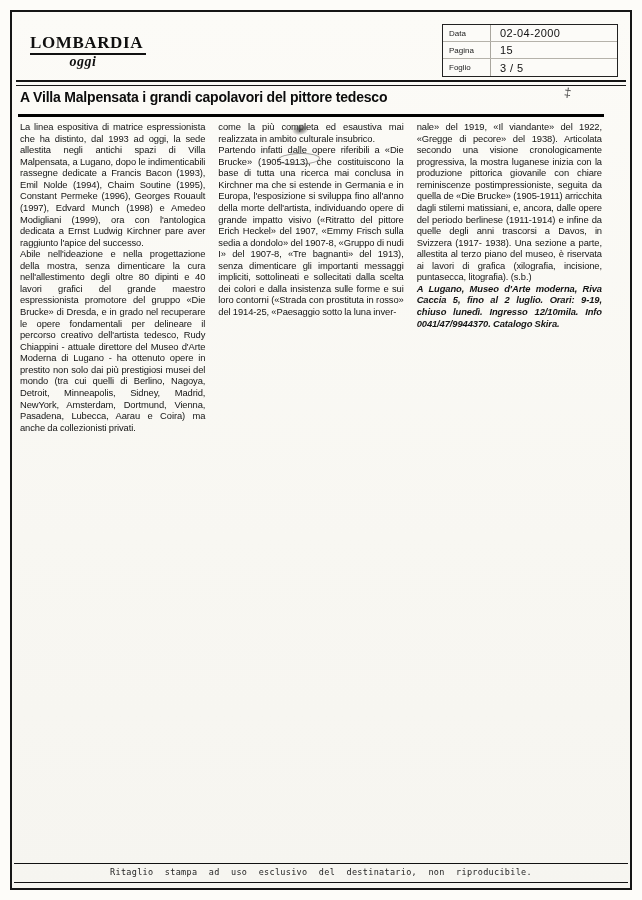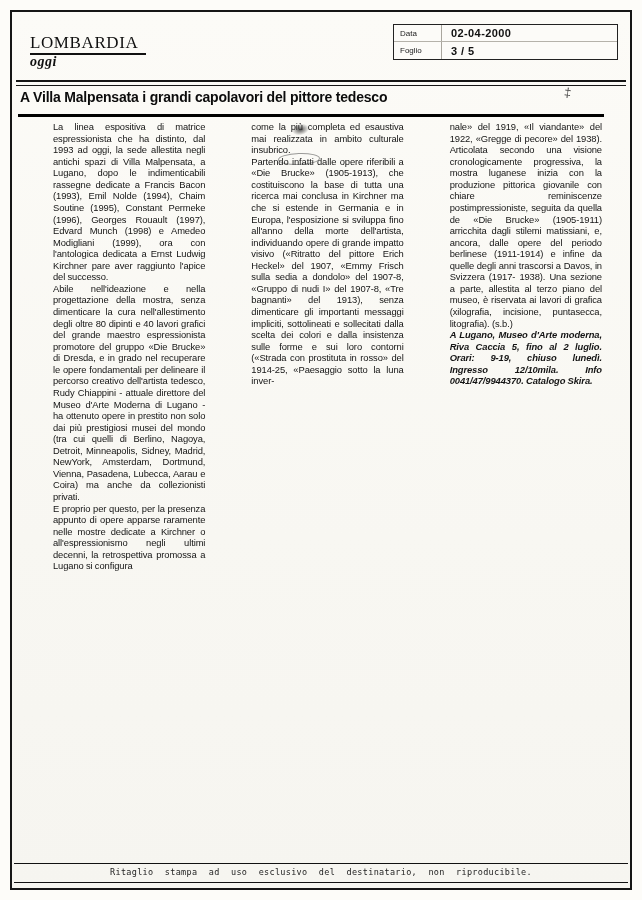--- a/index.html
+++ b/index.html
@@ -6,52 +6,52 @@
   html,body { width:642px; height:900px; }
   body { background:#ffffff; font-family:"Liberation Sans",sans-serif; }
 
   .page { position:relative; width:642px; height:900px; background:#fdfcf9; overflow:hidden; }
   .frame { position:absolute; left:10px; top:10px; width:622px; height:880px;
            border:2px solid #161616;
            background:linear-gradient(180deg,#fcfbf7 0%, #f8f7f2 60%, #f6f5f0 100%); }
 
   
   .masthead { position:absolute; left:18px; top:22px; width:116px; }
-  .masthead-title { font-family:"Liberation Serif",serif; font-weight:400; font-size:17px;
+  .masthead-title { font-family:"Liberation Serif",serif; font-weight:700; font-size:17px;
                     letter-spacing:.6px; color:#101010; border-bottom:2px solid #111;
                     padding-bottom:1px; line-height:1.05; }
   .masthead-sub { font-family:"Liberation Serif",serif; font-weight:700; font-style:italic;
-                  font-size:14px; text-align:left; padding-right:10px; margin-top:-1px;
+                  font-size:14px; text-align:center; padding-right:10px; margin-top:-1px;
                   letter-spacing:.5px; color:#101010; }
 
   
-  .info-box { position:absolute; right:12px; top:12px; width:225px; border:1.5px solid #222;
+  .info-box { position:absolute; right:12px; top:12px; width:176px; border:1.5px solid #222;
               background:#fcfbf8; }
   .info-row { display:flex; align-items:stretch; height:17px; border-bottom:1px solid #b5b2aa; }
   .info-row:last-child { border-bottom:none; }
   .info-label { width:48px; font-size:8px; color:#222; padding-left:6px;
                 border-right:1px solid #a9a69e; display:flex; align-items:center; }
-  .info-value { font-size:11px; font-weight:700; padding-left:9px; letter-spacing:.4px;
+  .info-value { font-size:11px; font-weight:400; padding-left:9px; letter-spacing:.4px;
                 display:flex; align-items:center; color:#111; }
 
   
   .rule { position:absolute; left:4px; right:4px; height:0; }
   .rule-a { top:68px; border-top:2px solid #161616; }
   .rule-b { top:73px; border-top:1px solid #161616; }
 
   
   .headline { position:absolute; left:8px; top:77px; width:592px; font-size:14px;
               font-weight:700; letter-spacing:-.2px; color:#0c0c0c; white-space:nowrap; }
   .headline-rule { position:absolute; left:6px; top:102px; width:586px; border-top:3px solid #000; }
 
   
   .article { position:absolute; left:8px; top:109px; width:582px; display:flex; gap:13px; }
   .col { flex:1; min-width:0; }
   .col p { font-size:9.4px; line-height:1.23; text-align:justify; color:#141414;
-           letter-spacing:-.1px; word-spacing:-.2px;margin-left:33px; }
+           letter-spacing:-.1px; word-spacing:-.2px; }
   .info-paragraph { font-weight:700; font-style:italic; }
 
   
   .mark-dagger { position:absolute; left:552px; top:73px; font-size:13px; color:#2e2e2e;
                  transform:rotate(8deg); opacity:.85; }
   .smudge { position:absolute; left:280px; top:112px; width:17px; height:11px;
             background:radial-gradient(ellipse at center, rgba(45,45,45,.8), rgba(45,45,45,0) 72%);
             transform:rotate(-12deg); }
   .pen-circle { position:absolute; left:266px; top:141px; width:42px; height:12px;
                 border:1px solid rgba(60,60,60,.5); border-radius:50%; transform:rotate(-2deg); }
@@ -73,37 +73,40 @@
       <div class="masthead-title">LOMBARDIA</div>
       <div class="masthead-sub">oggi</div>
     </div>
 
     <div class="info-box">
       <div class="info-row">
         <div class="info-label">Data</div>
         <div class="info-value">02-04-2000</div>
       </div>
       <div class="info-row">
+        <div class="info-label">Pagina</div>
+        <div class="info-value">15</div>
+      </div>
+      <div class="info-row">
         <div class="info-label">Foglio</div>
         <div class="info-value">3 / 5</div>
       </div>
     </div>
 
     <div class="rule rule-a"></div>
     <div class="rule rule-b"></div>
 
     <h1 class="headline">A Villa Malpensata i grandi capolavori del pittore tedesco</h1>
     <div class="mark-dagger">‡</div>
     <div class="headline-rule"></div>
 
     <div class="article">
       <div class="col">
         <p>La linea espositiva di matrice espressionista che ha distinto, dal 1993 ad oggi, la sede allestita negli antichi spazi di Villa Malpensata, a Lugano, dopo le indimenticabili rassegne dedicate a Francis Bacon (1993), Emil Nolde (1994), Chaim Soutine (1995), Constant Permeke (1996), Georges Rouault (1997), Edvard Munch (1998) e Amedeo Modigliani (1999), ora con l'antologica dedicata a Ernst Ludwig Kirchner pare aver raggiunto l'apice del successo.</p>
         <p>Abile nell'ideazione e nella progettazione della mostra, senza dimenticare la cura nell'allestimento degli oltre 80 dipinti e 40 lavori grafici del grande maestro espressionista promotore del gruppo «Die Brucke» di Dresda, e in grado nel recuperare le opere fondamentali per delineare il percorso creativo dell'artista tedesco, Rudy Chiappini - attuale direttore del Museo d'Arte Moderna di Lugano - ha ottenuto opere in prestito non solo dai più prestigiosi musei del mondo (tra cui quelli di Berlino, Nagoya, Detroit, Minneapolis, Sidney, Madrid, NewYork, Amsterdam, Dortmund, Vienna, Pasadena, Lubecca, Aarau e Coira) ma anche da collezionisti privati.</p>
-        <p>E proprio per questo, per la presenza appunto di opere apparse raramente nelle mostre dedicate a Kirchner o all'espressionismo negli ultimi decenni, la retrospettiva promossa a Lugano si configura</p>
       </div>
       <div class="col">
         <p>come la più completa ed esaustiva mai realizzata in ambito culturale insubrico.</p>
         <p>Partendo infatti dalle opere riferibili a «Die Brucke» (1905-1913), che costituiscono la base di tutta una ricerca mai conclusa in Kirchner ma che si estende in Germania e in Europa, l'esposizione si sviluppa fino all'anno della morte dell'artista, individuando opere di grande impatto visivo («Ritratto del pittore Erich Heckel» del 1907, «Emmy Frisch sulla sedia a dondolo» del 1907-8, «Gruppo di nudi I» del 1907-8, «Tre bagnanti» del 1913), senza dimenticare gli importanti messaggi impliciti, sottolineati e sollecitati dalla scelta dei colori e dalla insistenza sulle forme e sui loro contorni («Strada con prostituta in rosso» del 1914-25, «Paesaggio sotto la luna inver-</p>
       </div>
       <div class="col">
         <p>nale» del 1919, «Il viandante» del 1922, «Gregge di pecore» del 1938). Articolata secondo una visione cronologicamente progressiva, la mostra luganese inizia con la produzione pittorica giovanile con chiare reminiscenze postimpressioniste, seguita da quella de «Die Brucke» (1905-1911) arricchita dagli stilemi matissiani, e, ancora, dalle opere del periodo berlinese (1911-1914) e infine da quelle degli anni trascorsi a Davos, in Svizzera (1917- 1938). Una sezione a parte, allestita al terzo piano del museo, è riservata ai lavori di grafica (xilografia, incisione, puntasecca, litografia). (s.b.)</p>
         <p class="info-paragraph">A Lugano, Museo d'Arte moderna, Riva Caccia 5, fino al 2 luglio. Orari: 9-19, chiuso lunedì. Ingresso 12/10mila. Info 0041/47/9944370. Catalogo Skira.</p>
       </div>
     </div>

